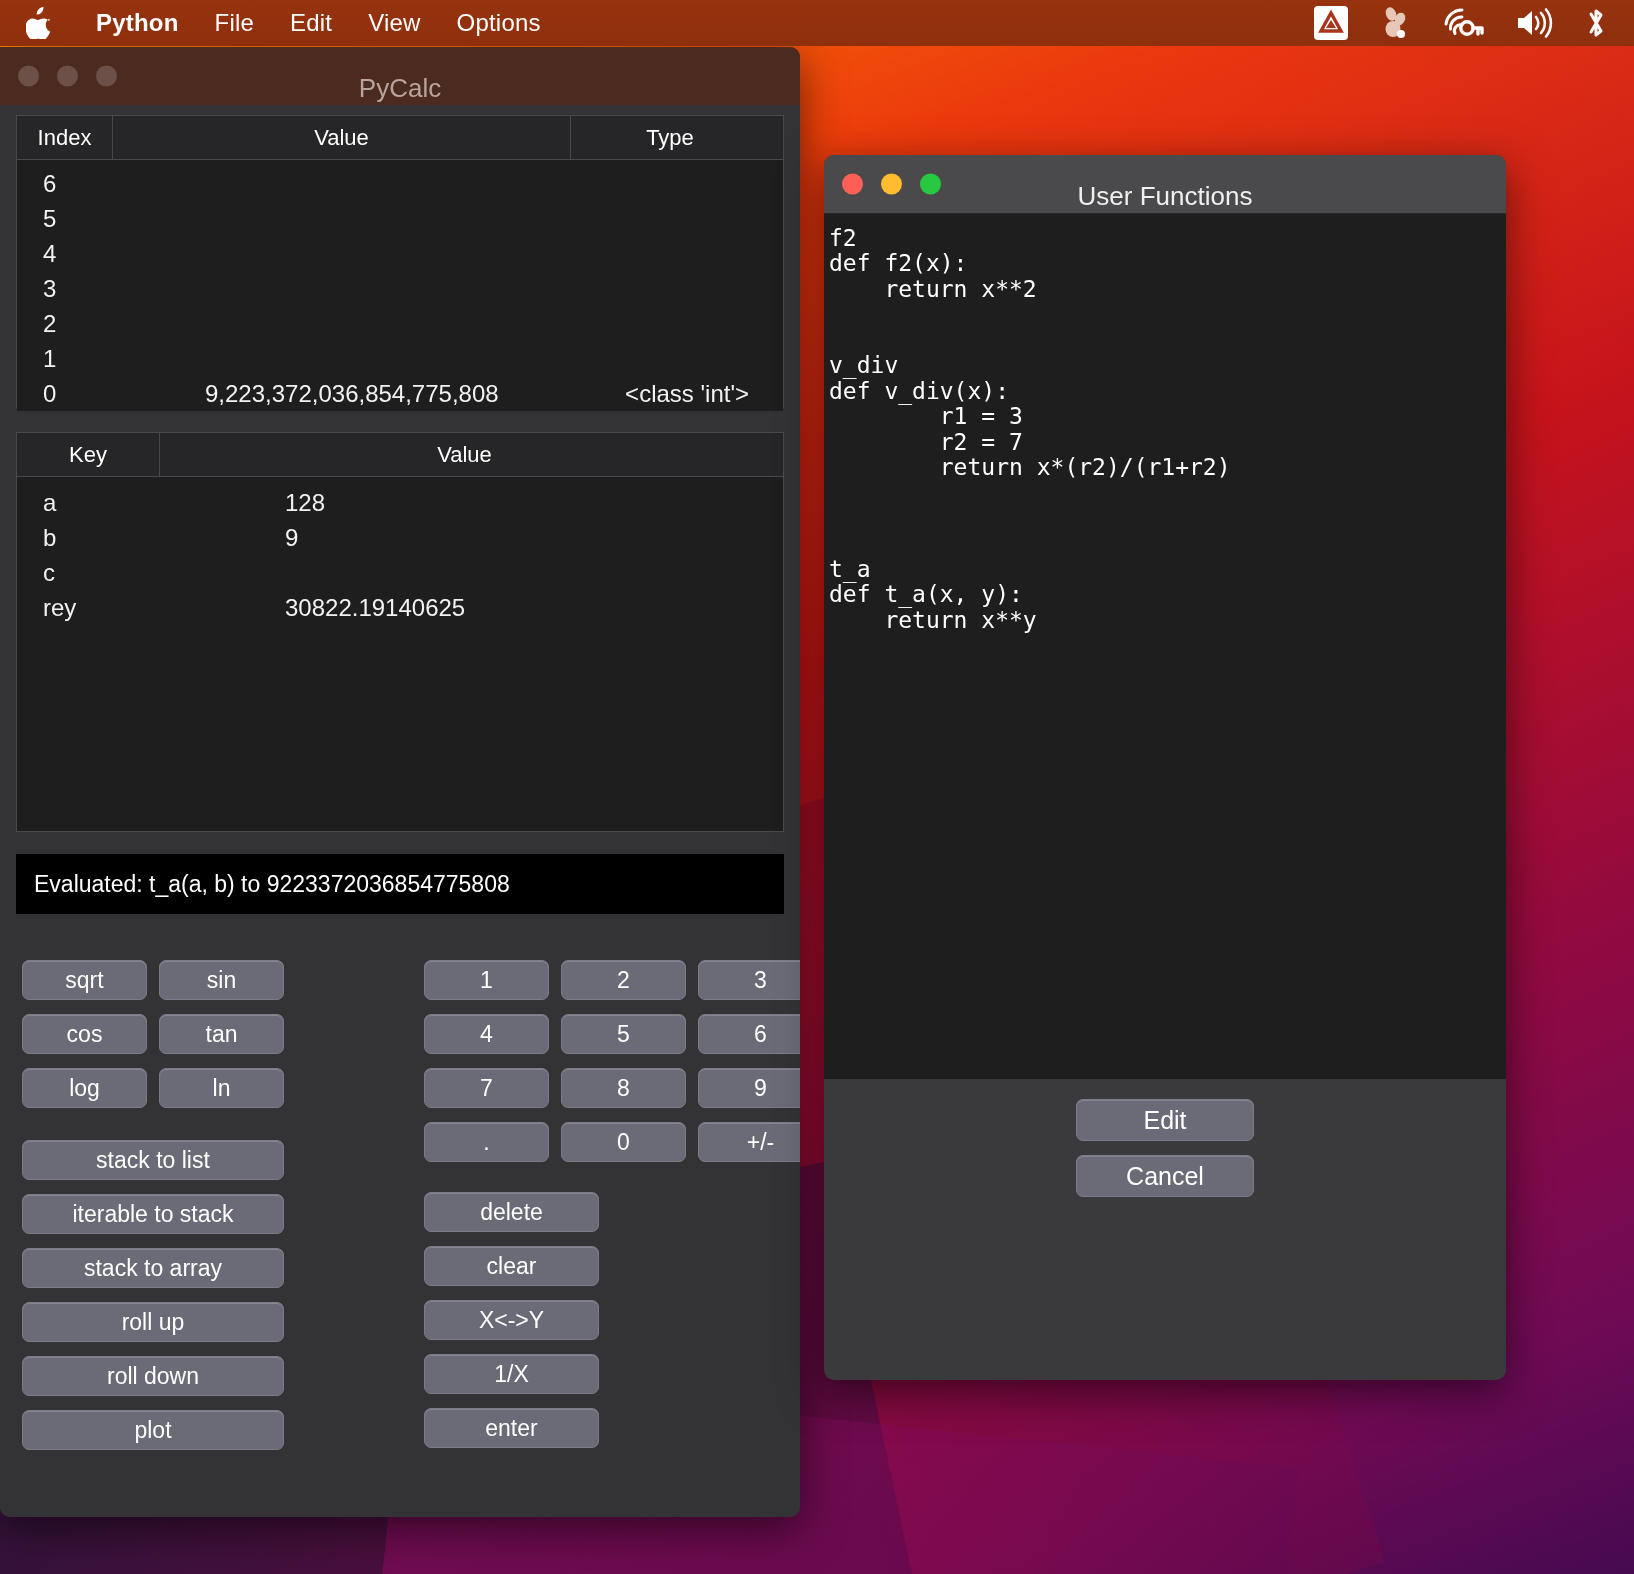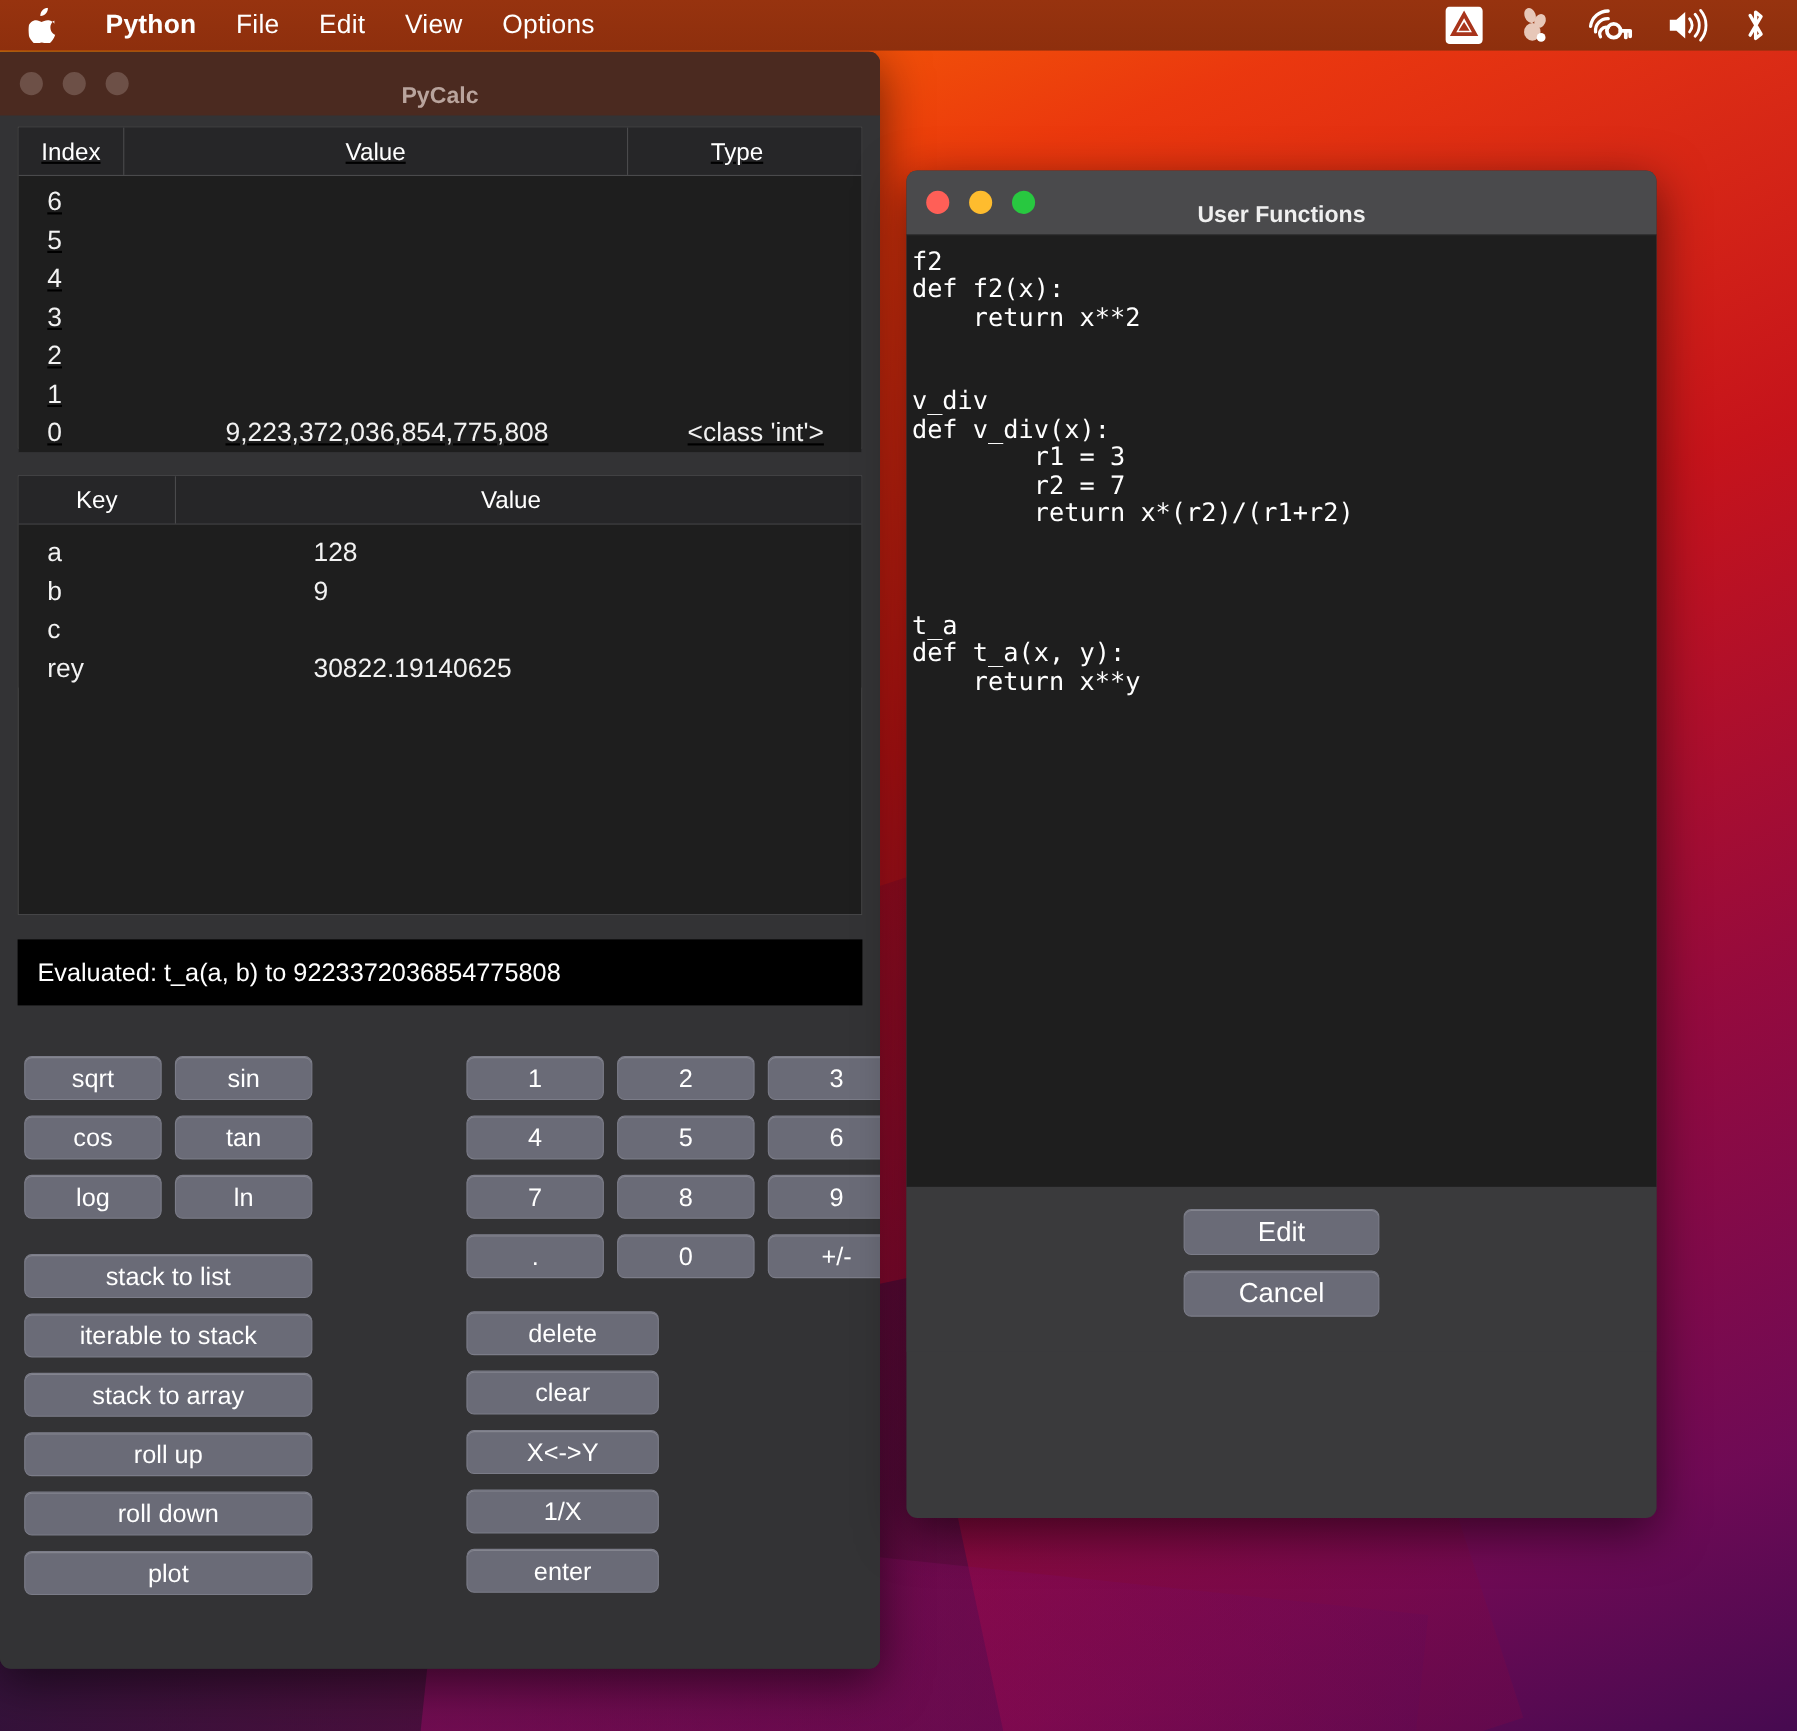--- a/index.html
+++ b/index.html
@@ -51,21 +51,21 @@
   #apple-logo{ margin-right:44px; display:flex; align-items:center; }
   #menu-right{ margin-left:auto; display:flex; align-items:center; gap:30px; padding-right:12px;}
   .tray-icon{ display:flex; align-items:center; justify-content:center; }
 
   
   .window{ position:absolute; border-radius:10px; overflow:hidden;
            box-shadow:0 12px 44px rgba(0,0,0,0.55); }
   .titlebar{ height:58px; display:flex; align-items:center; position:relative; }
   .lights{ position:absolute; left:18px; top:50%; transform:translateY(-50%); display:flex; gap:18px;}
   .light{ width:21px; height:21px; border-radius:50%; }
-  .title{ width:100%; text-align:center; font-size:21px; font-weight:bold;margin-top:24px; }
+  .title{ width:100%; text-align:center; font-size:26px; font-weight:normal;margin-top:24px; }
 
   
   #pycalc{ left:0px; top:47px; width:800px; height:1470px; background:#333335;
            border-radius:0 10px 10px 10px; }
   #pycalc .titlebar{ background:#4b2a20; }
   #pycalc .light{ background:#6d5047; }
   #pycalc .title{ color:#b9a49d; }
   #pycalc-body{ padding:0 16px 14px 16px; background:#333335; height:1412px; display:flex; flex-direction:column;}
 
   .tbl{ background:#1e1e1e; border:1px solid #4a4a4c; }
@@ -84,21 +84,21 @@
   .h-index{ width:96px; }
   .h-value{ width:458px; }
   .h-type { width:198px; }
 
   
   .vc-key  { width:143px; padding-left:26px; }
   .vc-val  { width:600px; padding-left:125px; }
   .vh-key  { width:143px; }
   .vh-val  { width:609px; }
 
-  #stack-table{ height:293px; margin-top:10px;text-decoration:underline; }
+  #stack-table{ height:293px; margin-top:10px; }
   #stack-body{ padding-top:6px; }
   #vars-table{ height:400px; margin-top:24px; }
   #vars-body{ padding-top:8px; }
 
   #status-area{ margin-top:22px; height:60px; background:#000000; display:flex; align-items:center;
                 padding-left:18px; }
   #status-text{ color:#ffffff; font-size:23px; }
 
   #keypad{ margin-top:46px; display:flex; flex:1; }
   #keypad-left{ width:290px; padding-left:6px;}

